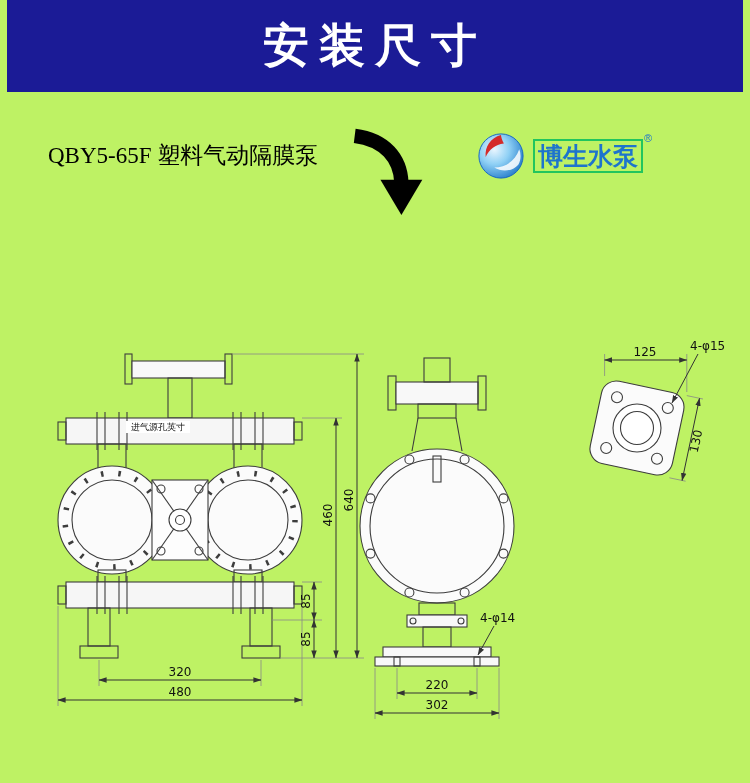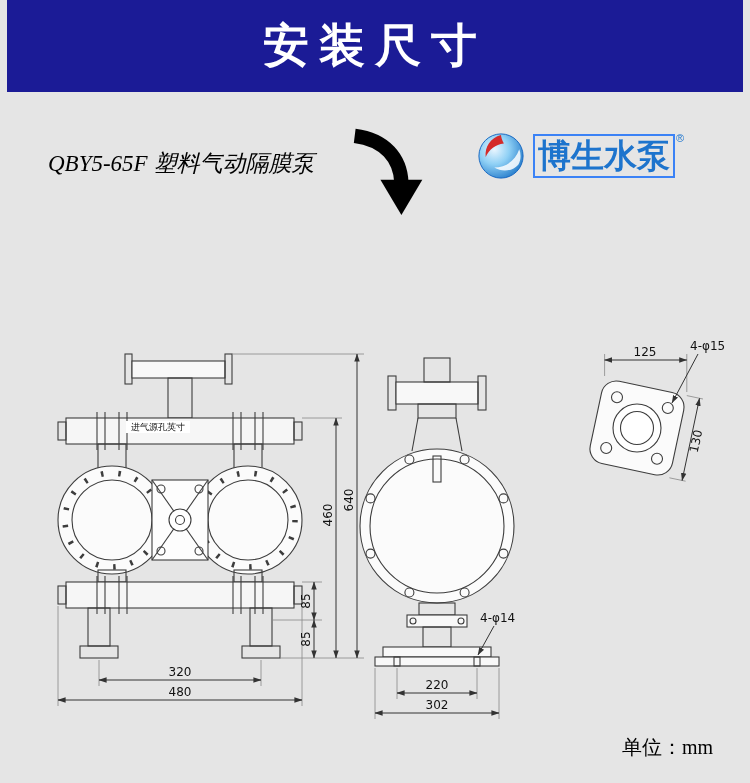--- a/index.html
+++ b/index.html
@@ -1,36 +1,36 @@
 <!DOCTYPE html>
 <html><head>
 <meta charset="utf-8">
 <style>
   * { margin:0; padding:0; box-sizing:border-box; }
   html,body { width:750px; height:783px; background:#ffffff; }
   body { font-family:"Liberation Sans", sans-serif; position:relative; overflow:hidden; }
-  .page { position:absolute; inset:0; background:#e5e5e5; }
+  .page { position:absolute; inset:0; background:#bef264; }
 
   .banner { position:absolute; top:0; left:7px; right:7px; height:92px;
             background:#1b1b96; display:flex; align-items:center; justify-content:center; }
   .banner-title { color:#ffffff; font-size:46px; font-weight:bold; letter-spacing:10px;
                   font-family:"Liberation Sans", sans-serif; }
 
   .product-line { position:absolute; left:48px; font-size:23px; color:#000;
                   font-family:"Liberation Serif", serif; white-space:nowrap; }
-  .product-plastic { top:148px;font-style:italic; }
+  .product-plastic { top:140px; }
   .product-steel  { top:254px; }
 
   .curved-arrow { position:absolute; left:349px; top:127px; width:80px; height:92px; }
 
   .logo { position:absolute; left:477px; top:132px; display:flex; align-items:center; }
   .logo-icon { width:48px; height:48px; margin-right:4px; }
   .logo-brand { font-size:37px; font-weight:bold; color:#1d74cd; letter-spacing:1px;
                 font-family:"Liberation Serif", serif; line-height:1; }
-  .logo-cn { font-size:33px; font-weight:bold; color:#1d74cd; border:2px solid #3b82f6;
+  .logo-cn { font-size:25px; font-weight:bold; color:#1d74cd; border:2px solid #22c55e;
              padding:1px 3px; margin-left:4px; line-height:1.15;
              font-family:"Liberation Sans", sans-serif; }
   .logo-reg { font-size:11px; color:#1d74cd; align-self:flex-start; margin-top:0; margin-left:1px; }
 
   .drawing { position:absolute; left:0; top:330px; width:750px; height:400px; }
 
   .unit { position:absolute; left:622px; top:734px; font-size:20px; color:#000;
           font-family:"Liberation Serif", serif; }
 
   
@@ -236,15 +236,14 @@
       <text class="dim-text" x="690" y="20" text-anchor="start">4-φ15</text>
       <line class="dim-line" x1="698" y1="24" x2="672" y2="73" marker-end="url(#arrE)"></line>
 
       <line class="ext-line" x1="686.8" y1="65.6" x2="703" y2="69"></line>
       <line class="ext-line" x1="669.4" y1="147.8" x2="685.6" y2="151.2"></line>
       <line class="dim-line" x1="699.5" y1="68.3" x2="682.1" y2="150.5" marker-start="url(#arrE)" marker-end="url(#arrE)"></line>
       <text class="dim-text" x="700" y="112" text-anchor="middle" transform="rotate(-78 700 112)">130</text>
     </g>
   </svg>
 
-  <div class="unit">单位：mm</div>
 
 </div>
 
 </body></html>

